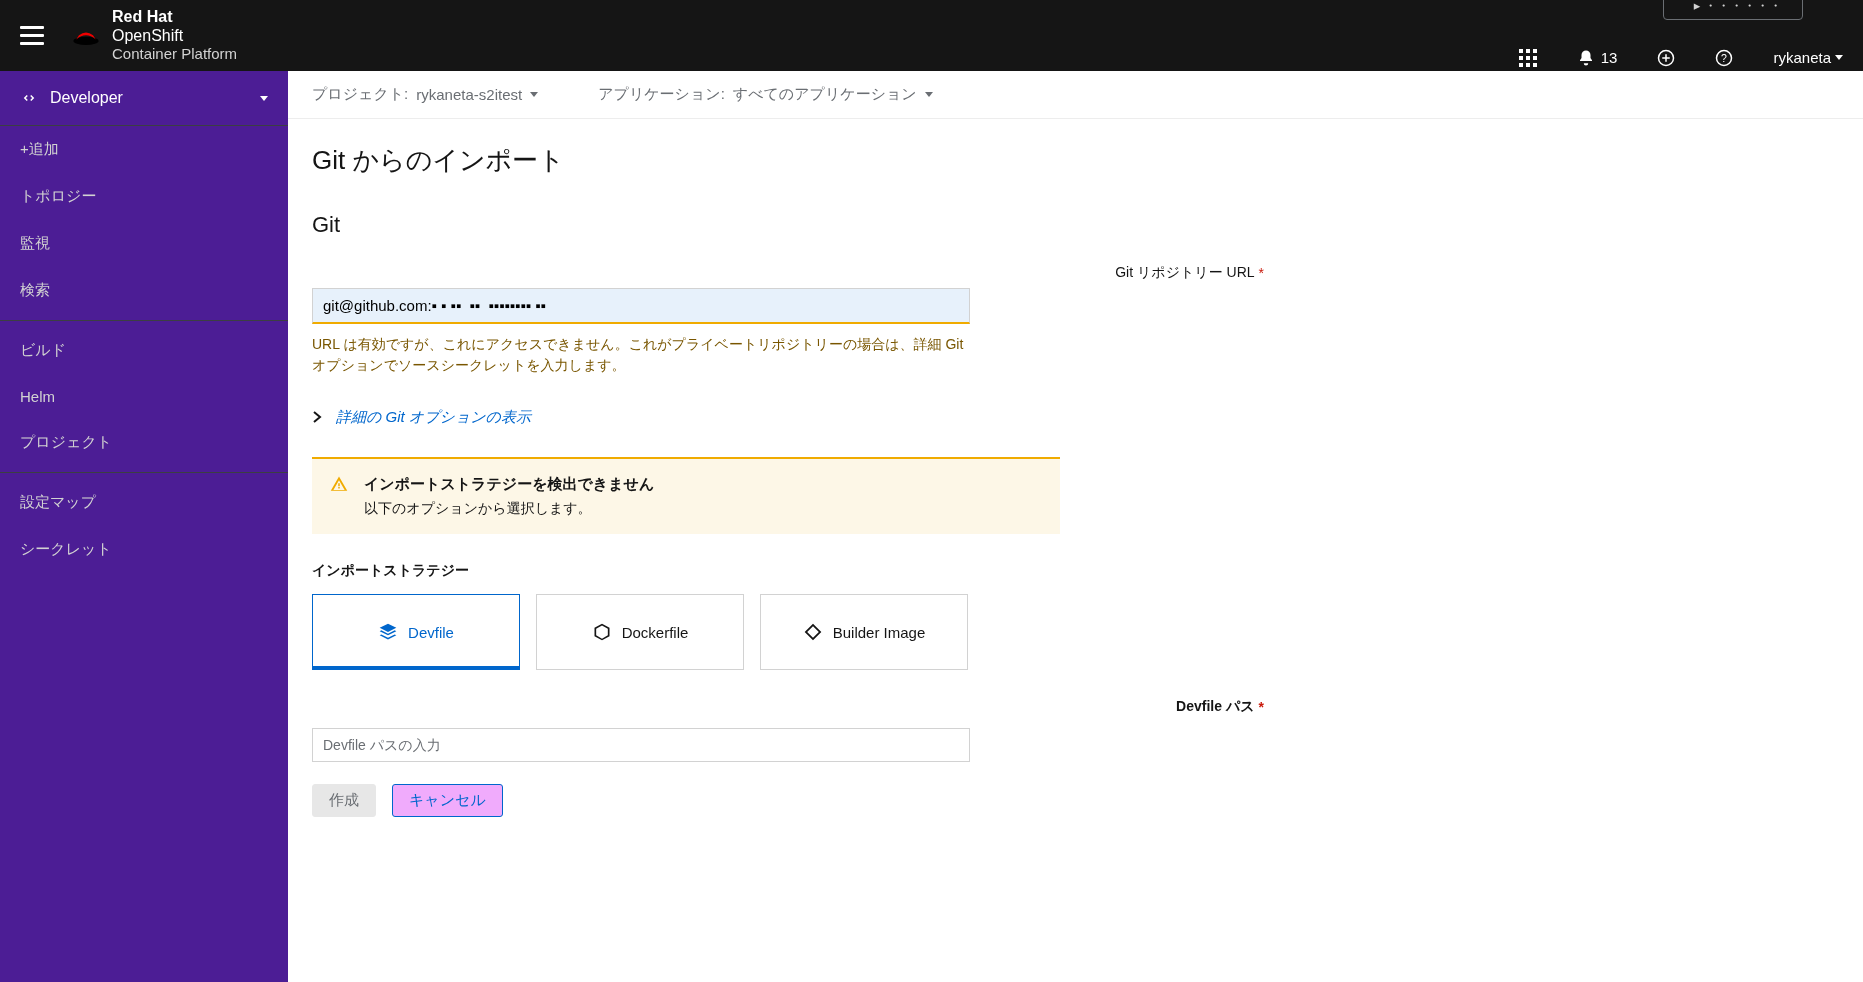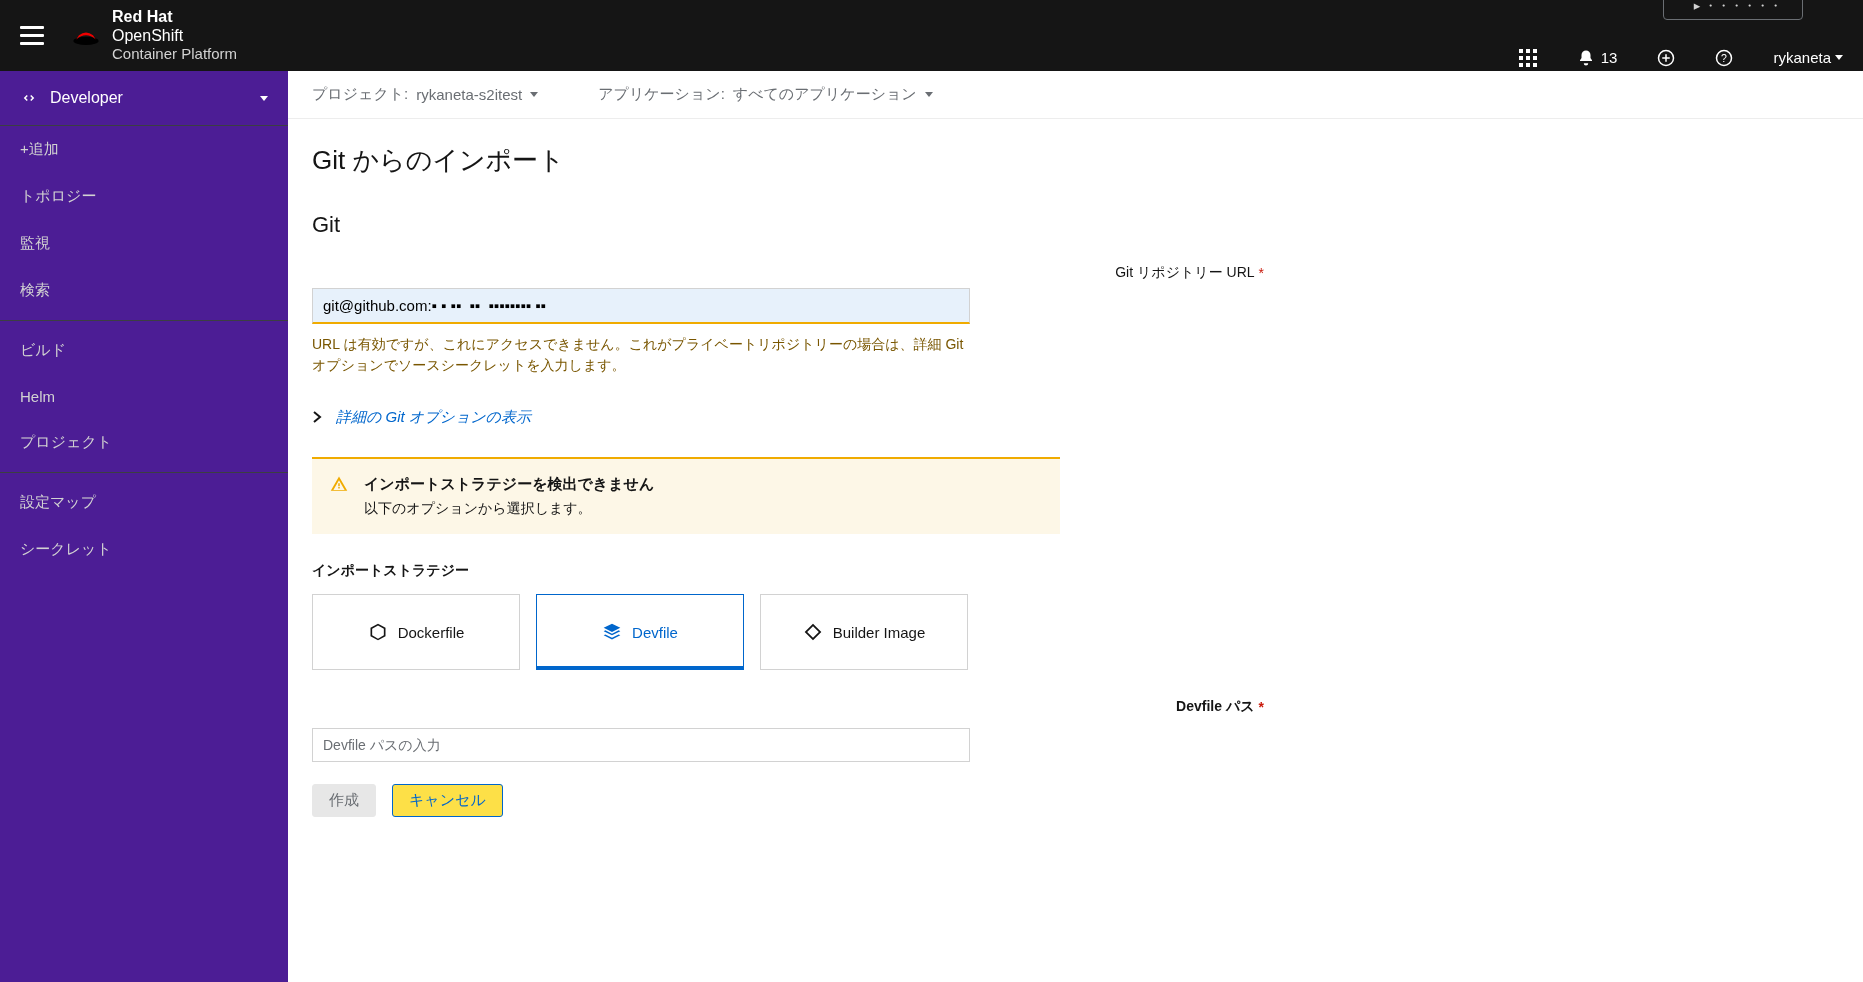--- a/index.html
+++ b/index.html
@@ -61,21 +61,21 @@
 .strategy-card.selected { border-color: #0066cc; color: #0066cc; }
 .strategy-card.selected::after { content: ""; position: absolute; left: 0; right: 0; bottom: -1px; height: 4px; background: #0066cc; }
 .strategy-card .card-icon { width: 20px; height: 20px; }
 
 .input-plain { width: 658px; padding: 8px 10px; font-size: 14px; border: 1px solid #d2d2d2; margin-top: 6px; }
 .input-plain::placeholder { color: #6a6e73; }
 
 .footer-actions { display: flex; gap: 16px; margin-top: 22px; }
 .btn { padding: 6px 16px; font-size: 15px; cursor: pointer; border-radius: 3px; }
 .btn-primary-disabled { background: #e7e7e7; color: #6a6e73; border: 1px solid #e7e7e7; }
-.btn-secondary { background: #fde047; color: #0066cc; border: 1px solid #0066cc; }
+.btn-secondary { background: #f0abfc; color: #0066cc; border: 1px solid #0066cc; }
 
 .caret-down { display: inline-block; width: 0; height: 0; border-left: 4px solid transparent; border-right: 4px solid transparent; border-top: 5px solid currentColor; }
 </style>
 </head>
 <body>
 
 <div class="topbar">
   <div class="chip-fragment">▸ ・・・・・・</div>
   <div class="hamburger">
     <span></span>
@@ -195,34 +195,34 @@
           <svg width="18" height="18" viewBox="0 0 24 24" fill="#f0ab00">
               <path d="M12 2L1 21h22L12 2zm0 5l7.5 13h-15L12 7zm-1 4v4h2v-4h-2zm0 5v2h2v-2h-2z"></path>
             </svg>
         </span>
         <div class="alert-title">インポートストラテジーを検出できません</div>
         <div class="alert-body">以下のオプションから選択します。</div>
       </div>
 
       <div class="subsection-label">インポートストラテジー</div>
       <div class="strategy-row">
-        <div class="strategy-card">
-          <svg class="card-icon" viewBox="0 0 24 24" fill="#151515">
-              <path d="M12 2l9 5v10l-9 5-9-5V7l9-5zm0 2.3L5 8v8l7 4 7-4V8l-7-3.7z"></path>
-            </svg>
-          <span>Dockerfile</span>
-        </div>
         <div class="strategy-card selected">
           <svg class="card-icon" viewBox="0 0 24 24" fill="#0066cc">
               <path d="M12 2l10 5-10 5L2 7l10-5zm0 12l8-4 2 1-10 5L2 11l2-1 8 4zm0 5l8-4 2 1-10 5L2 16l2-1 8 4z"></path>
             </svg>
           <span>Devfile</span>
         </div>
         <div class="strategy-card">
           <svg class="card-icon" viewBox="0 0 24 24" fill="#151515">
+              <path d="M12 2l9 5v10l-9 5-9-5V7l9-5zm0 2.3L5 8v8l7 4 7-4V8l-7-3.7z"></path>
+            </svg>
+          <span>Dockerfile</span>
+        </div>
+        <div class="strategy-card">
+          <svg class="card-icon" viewBox="0 0 24 24" fill="#151515">
               <path d="M12 2l10 10-10 10L2 12 12 2zm0 3L5 12l7 7 7-7-7-7z"></path>
             </svg>
           <span>Builder Image</span>
         </div>
       </div>
 
       <div class="form-label" style="margin-top:28px; font-weight:700;">
         <span>Devfile パス</span>
         <span class="required-asterisk">*</span>
       </div>

